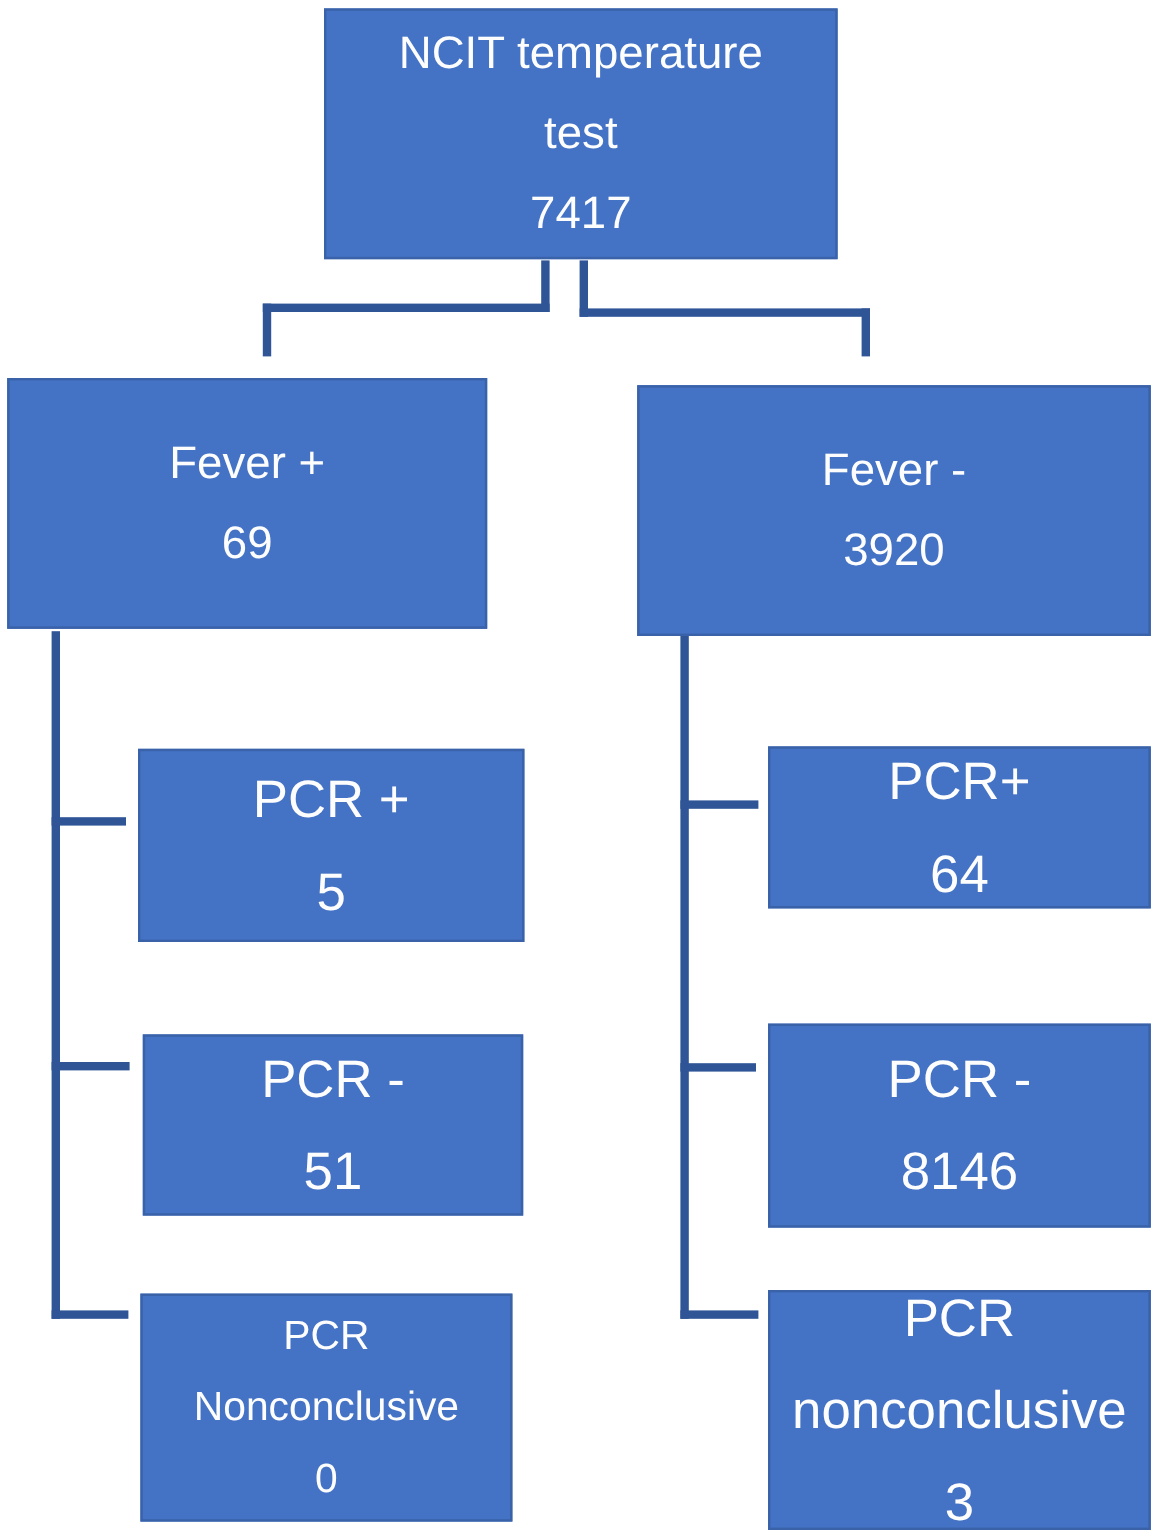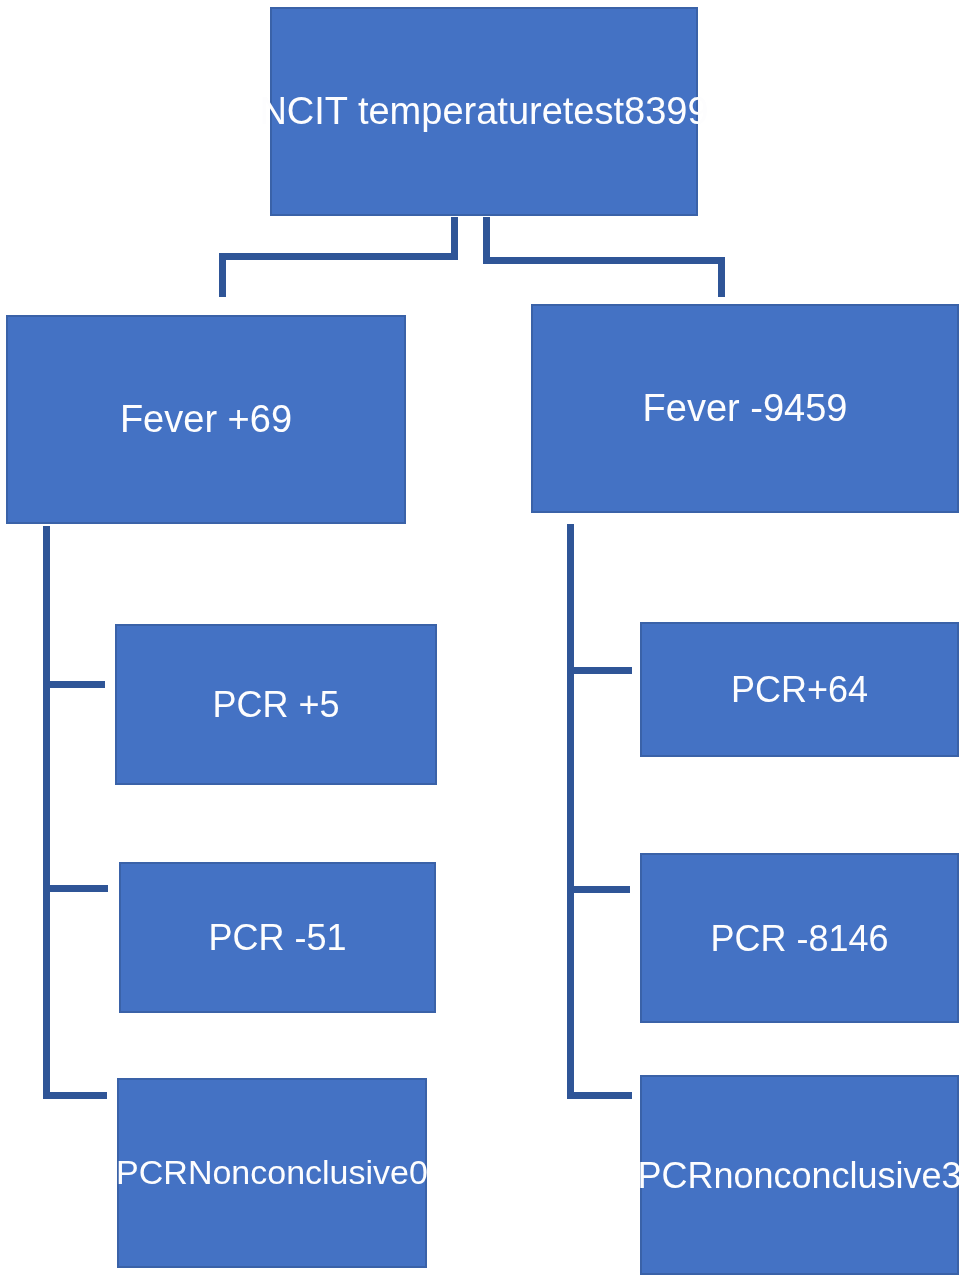--- a/index.html
+++ b/index.html
@@ -21,29 +21,29 @@
     height: 1280px;
     background: var(--background);
     overflow: hidden;
   }
   .node {
     position: absolute;
     background: var(--box-fill);
     border: 2px solid var(--box-border);
     color: var(--text);
     display: flex;
-    flex-direction: row;
+    flex-direction: column;
     align-items: center;
     justify-content: center;
     text-align: center;
     line-height: 1.75;
   }
   .node .line { display: block; white-space: nowrap; }
   .fs-38 { font-size: 38px; }
-  .fs-36 { font-size: 36px; }
+  .fs-36 { font-size: 44px; }
   .fs-34 { font-size: 34px; }
   .conn {
     position: absolute;
     background: var(--connector);
   }
 </style>
 </head>
 <body>
 
 <div class="canvas">
@@ -61,31 +61,31 @@
   <div class="conn" style="left:43px; top:1092px; width:64px; height:7px;"></div>
 
   <div class="conn" style="left:567px; top:524px; width:7px; height:575px;"></div>
   <div class="conn" style="left:567px; top:667px; width:65px; height:7px;"></div>
   <div class="conn" style="left:567px; top:886px; width:63px; height:7px;"></div>
   <div class="conn" style="left:567px; top:1092px; width:65px; height:7px;"></div>
 
   <div class="node fs-38" style="left:270px; top:7px; width:428px; height:209px;">
     <span class="line">NCIT temperature</span>
     <span class="line">test</span>
-    <span class="line">8399</span>
+    <span class="line">7417</span>
   </div>
 
   <div class="node fs-38" style="left:6px; top:315px; width:400px; height:209px;">
     <span class="line">Fever +</span>
     <span class="line">69</span>
   </div>
 
-  <div class="node fs-38" style="left:531px; top:304px; width:428px; height:209px;">
+  <div class="node fs-38" style="left:531px; top:321px; width:428px; height:209px;">
     <span class="line">Fever -</span>
-    <span class="line">9459</span>
+    <span class="line">3920</span>
   </div>
 
   <div class="node fs-36" style="left:115px; top:624px; width:322px; height:161px;">
     <span class="line">PCR +</span>
     <span class="line">5</span>
   </div>
 
   <div class="node fs-36" style="left:119px; top:862px; width:317px; height:151px;">
     <span class="line">PCR -</span>
     <span class="line">51</span>

